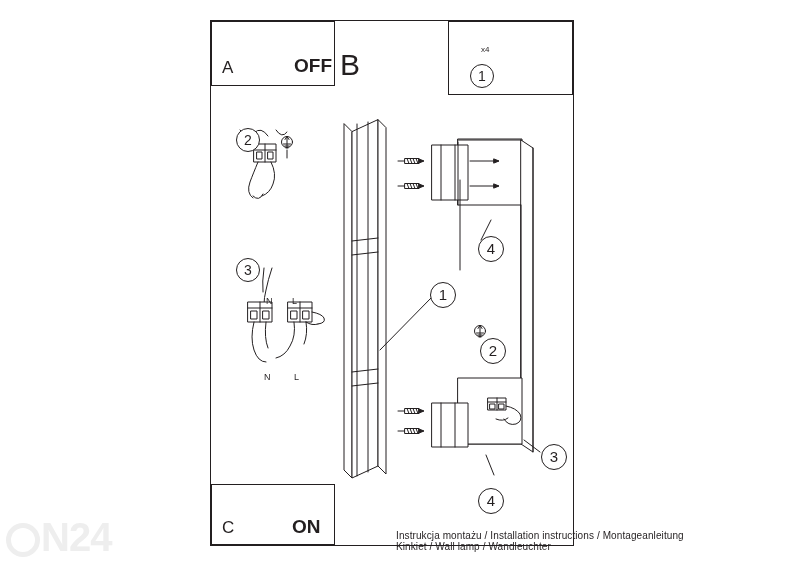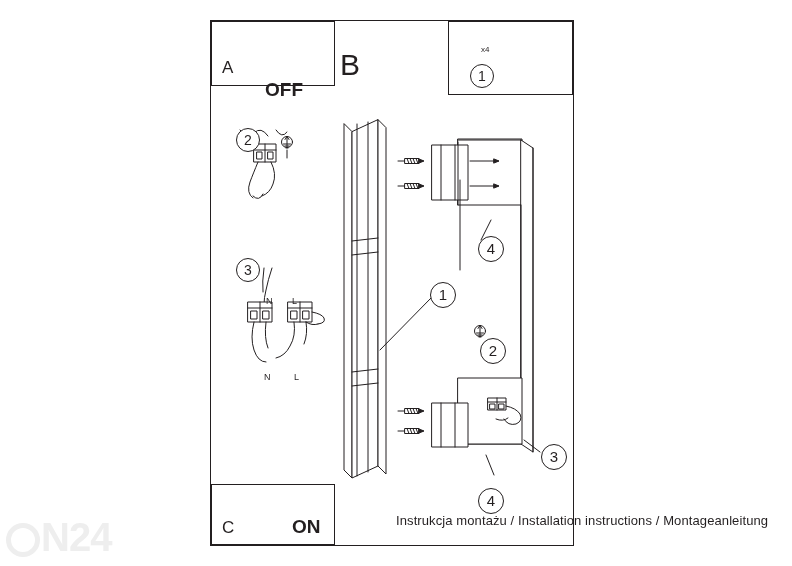--- a/index.html
+++ b/index.html
@@ -92,22 +92,22 @@
   }
   .circ.big {
     width: 26px; height: 26px;
     font-size: 15px;
     line-height: 24px;
   }
   
   .caption {
     position: absolute;
     left: 396px;
-    top: 515px;
-    font-size: 13px;
+    top: 530px;
+    font-size: 10px;
     color: #231f20;
     line-height: 11px;
     letter-spacing: 0.1px;
   }
   .caption div { white-space: nowrap; }
   svg { display: block; }
   .ov { position: absolute; left: 0; top: 0; pointer-events: none; }
   .lbl {
     position: absolute;
     font-size: 9px;
@@ -331,36 +331,37 @@
   </svg>
 
   <div class="box" id="box-a"></div>
   <div class="box" id="box-b"></div>
   <div class="box" id="box-c"></div>
 
   <div class="step-letter" style="left:222px; top:58px;">A</div>
   <div class="step-letter" style="left:222px; top:518px;">C</div>
   <div class="big-letter" style="left:340px; top:48px;">B</div>
 
-  <div class="onoff" style="left:265px; top:55px;margin-top:24px;">OFF</div>
+  <div class="onoff" style="left:294px; top:55px;">OFF</div>
   <div class="onoff" style="left:292px; top:516px;">ON</div>
 
   <div class="lbl" style="left:481px; top:45px; font-size:8px;">x4</div>
 
   <div class="circ" style="left:470px; top:64px;">1</div>
   <div class="circ" style="left:236px; top:128px;">2</div>
   <div class="circ" style="left:236px; top:258px;">3</div>
   <div class="circ big" style="left:430px; top:282px;">1</div>
   <div class="circ big" style="left:478px; top:236px;">4</div>
   <div class="circ big" style="left:480px; top:338px;">2</div>
   <div class="circ big" style="left:541px; top:444px;">3</div>
   <div class="circ big" style="left:478px; top:488px;">4</div>
 
   <div class="lbl" style="left:266px; top:296px;">N</div>
   <div class="lbl" style="left:292px; top:296px;">L</div>
   <div class="lbl" style="left:264px; top:372px;">N</div>
   <div class="lbl" style="left:294px; top:372px;">L</div>
 
   <div class="caption">
     <div>Instrukcja montażu / Installation instructions / Montageanleitung</div>
+    <div>Kinkiet / Wall lamp / Wandleuchter</div>
   </div>
 
 </div>
 
 </body></html>

